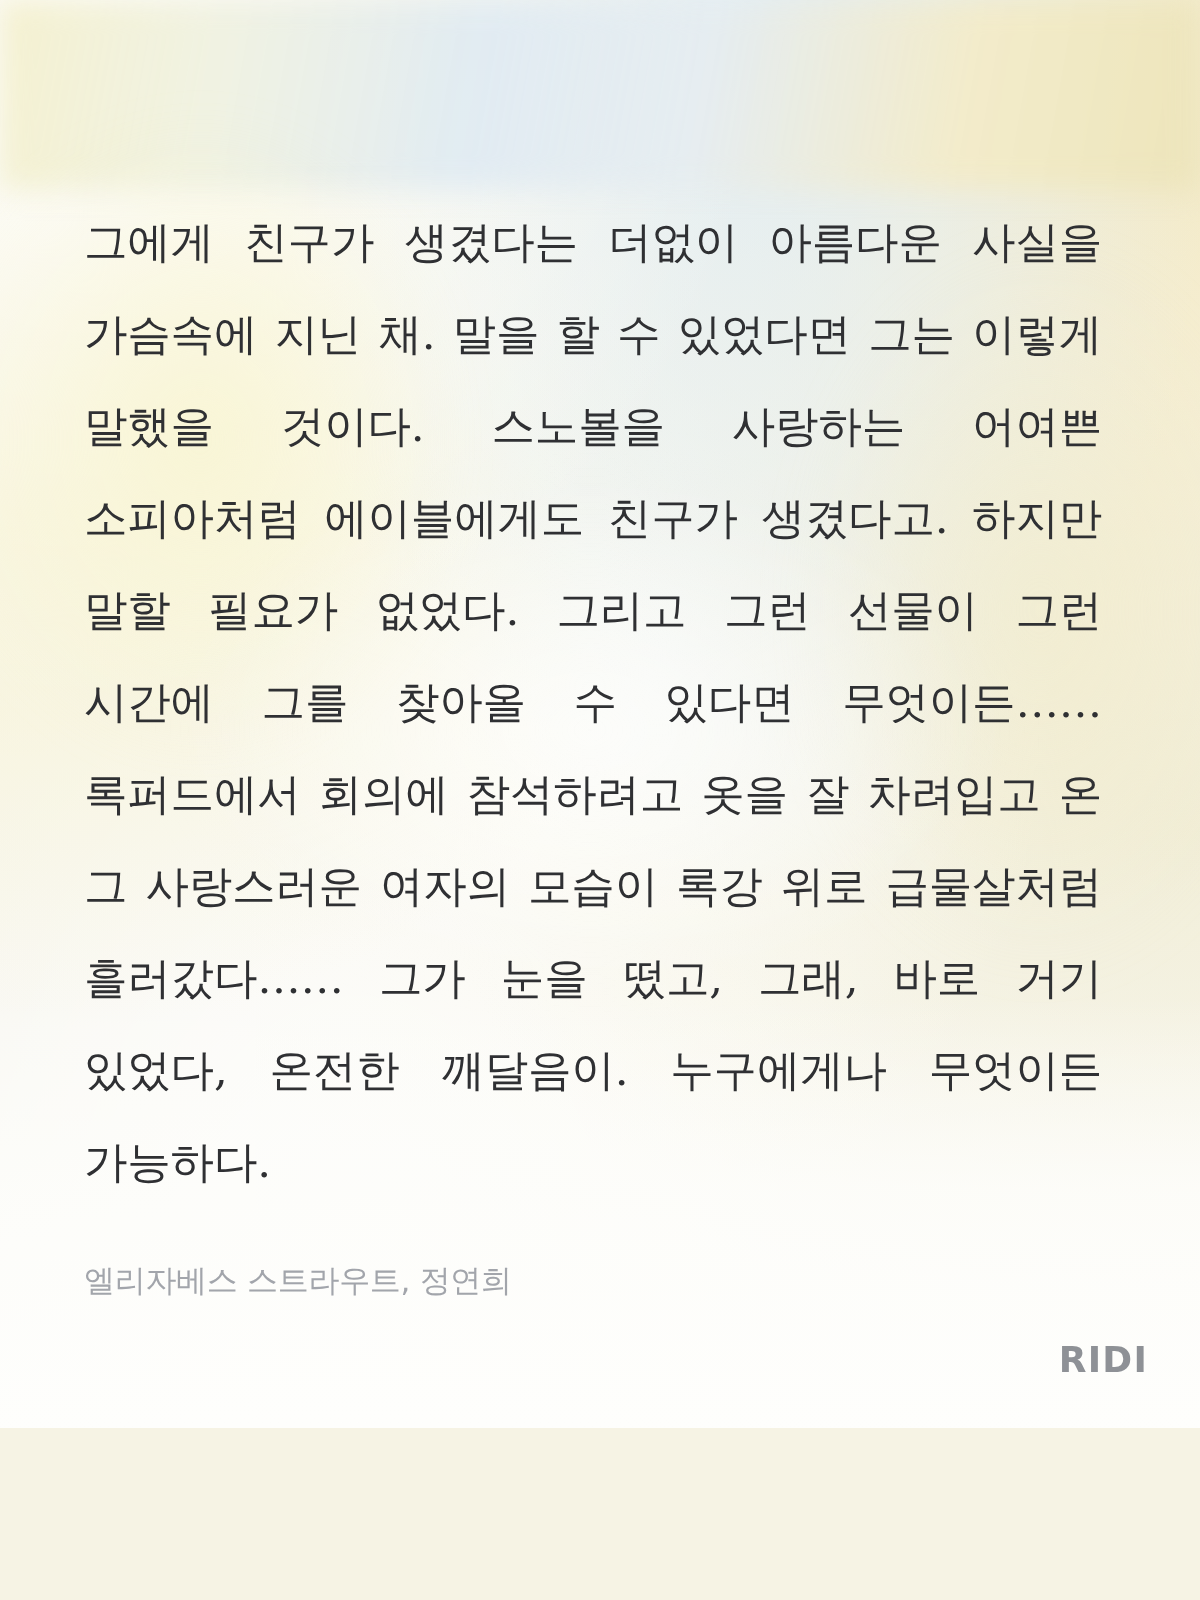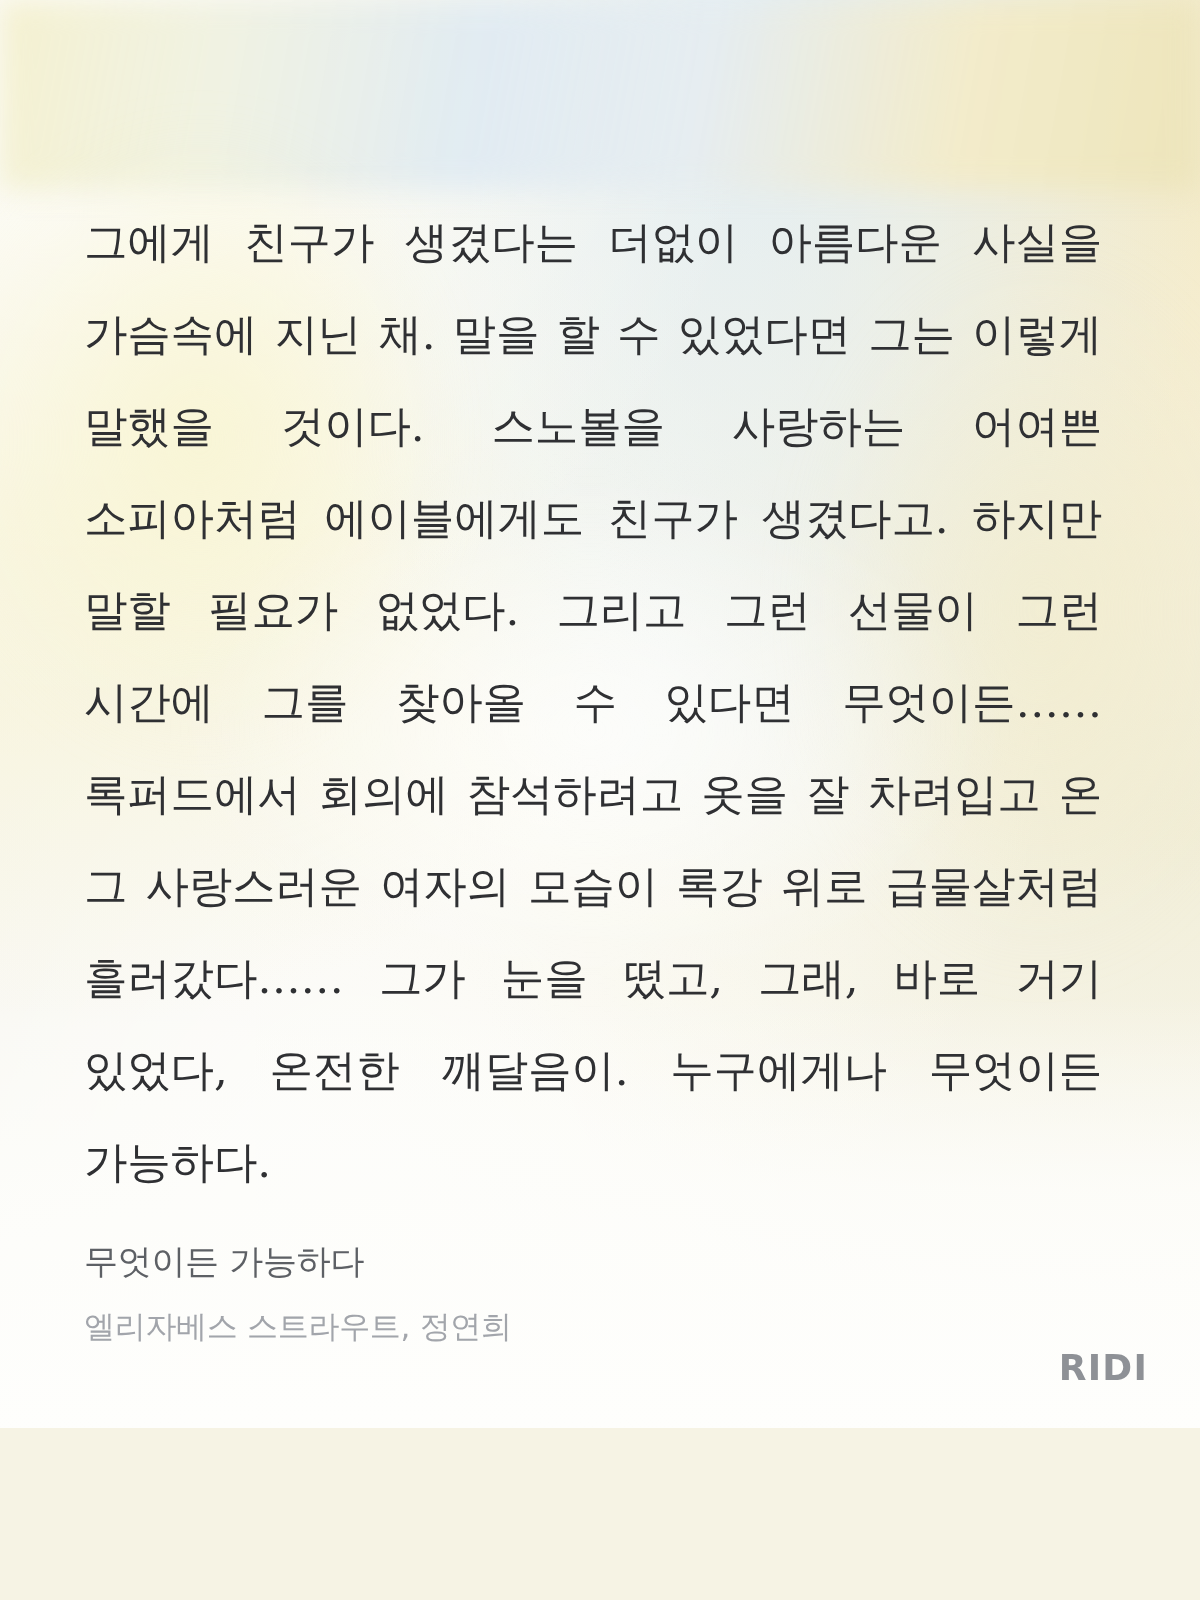--- a/index.html
+++ b/index.html
@@ -121,21 +121,21 @@
     font-family: "DejaVu Sans", "Liberation Sans", sans-serif;
     font-size: 31px;
     line-height: 44px;
     color: #a2a5ab;
     letter-spacing: -0.3px;
   }
 
   .brand {
     position: absolute;
     right: 52px;
-    bottom: 40px;
+    bottom: 48px;
     font-family: "DejaVu Sans", "Liberation Sans", sans-serif;
     font-size: 36px;
     font-weight: 700;
     letter-spacing: 1.2px;
     color: #8e9196;
   }
 </style>
 </head>
 <body>
 
@@ -148,20 +148,19 @@
   <div class="bg-blob-c"></div>
   <div class="bg-bottom-wash"></div>
 
   <div class="content">
 
     <div class="quote-block">
       <p class="quote-text">그에게 친구가 생겼다는 더없이 아름다운 사실을 가슴속에 지닌 채. 말을 할 수 있었다면 그는 이렇게 말했을 것이다. 스노볼을 사랑하는 어여쁜 소피아처럼 에이블에게도 친구가 생겼다고. 하지만 말할 필요가 없었다. 그리고 그런 선물이 그런 시간에 그를 찾아올 수 있다면 무엇이든…… 록퍼드에서 회의에 참석하려고 옷을 잘 차려입고 온 그 사랑스러운 여자의 모습이 록강 위로 급물살처럼 흘러갔다…… 그가 눈을 떴고, 그래, 바로 거기 있었다, 온전한 깨달음이. 누구에게나 무엇이든 가능하다.</p>
     </div>
 
     <div class="meta-block">
-      <div class="meta-title">무엇이든 가능하다</div>
       <div class="meta-author">엘리자베스 스트라우트, 정연희</div>
     </div>
 
     <div class="brand">RIDI</div>
 
   </div>
 </div>
 
 </body></html>

